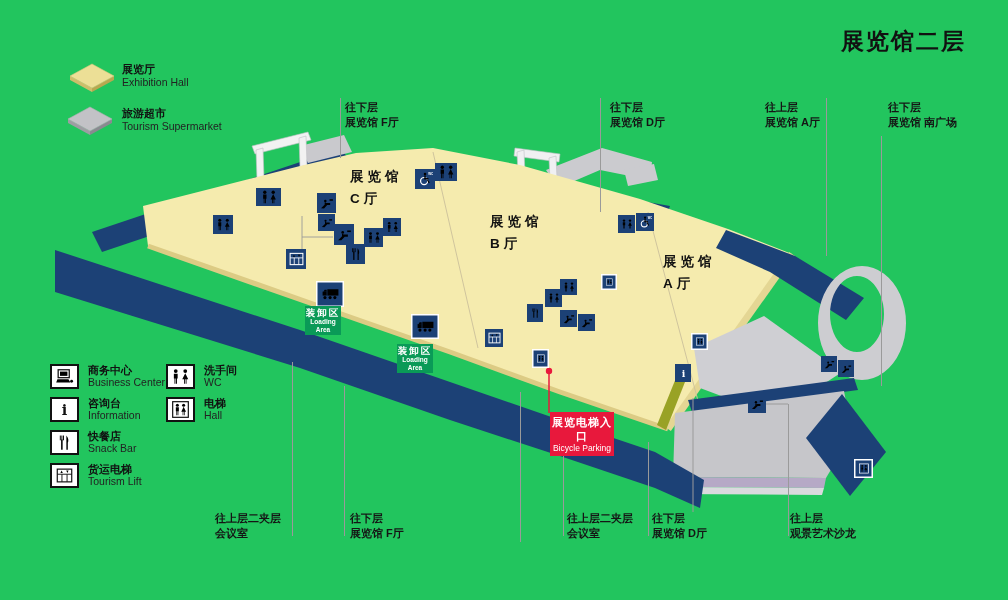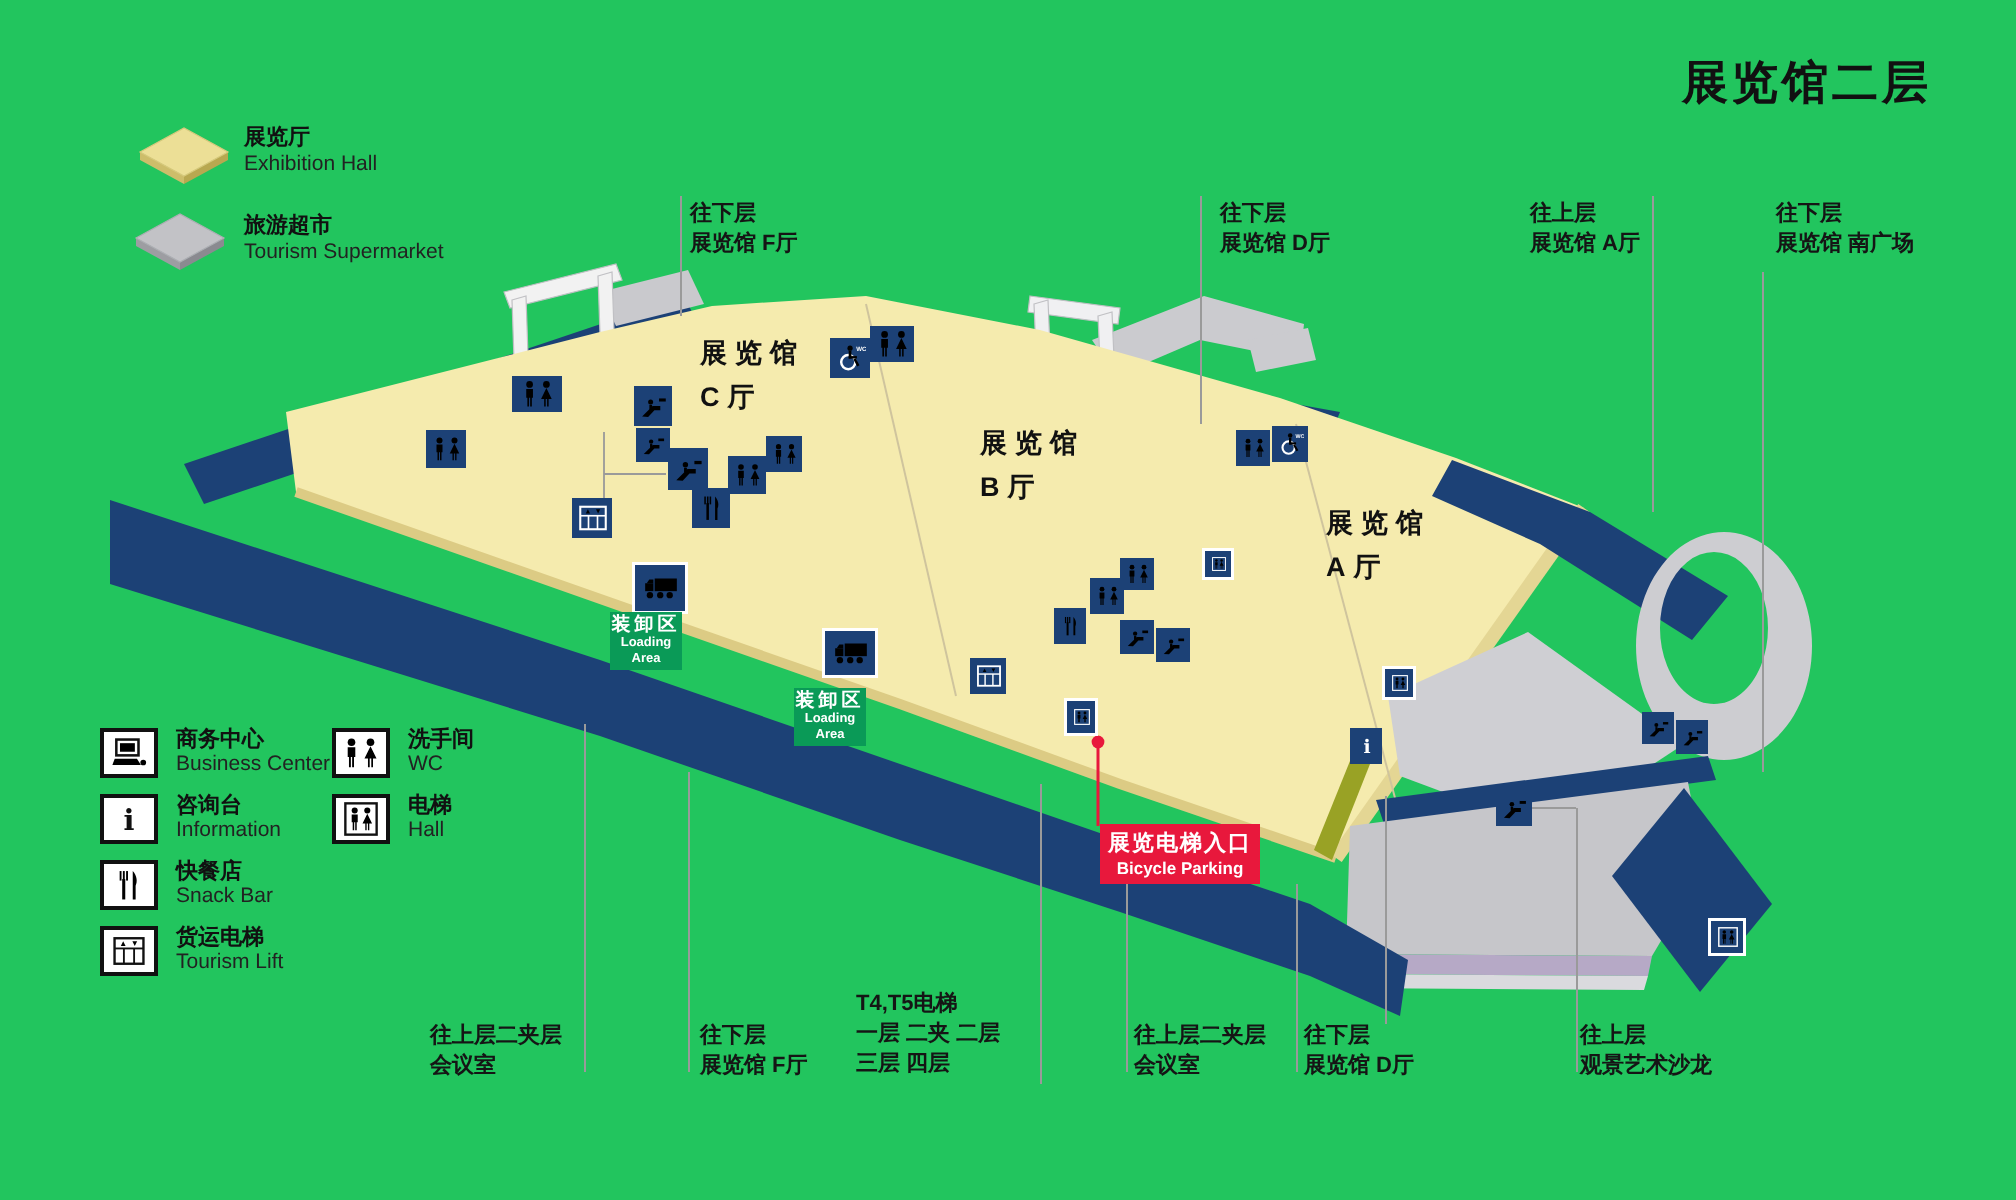--- a/index.html
+++ b/index.html
@@ -10,23 +10,23 @@
   #icon-layer,#label-layer{position:absolute;left:0;top:0;width:1008px;height:600px;pointer-events:none;}
   .micon{position:absolute;background:#1c4176;display:flex;align-items:center;justify-content:center;color:#fff;}
   .micon.bordered{box-shadow:inset 0 0 0 1.5px #fff;}
   .micon svg{display:block;}
   .plabel{position:absolute;font-size:11px;font-weight:bold;line-height:15px;white-space:nowrap;color:#151515;}
   .vline{position:absolute;width:1px;background:#9a9a9a;}
   .hall-label{position:absolute;font-size:13.5px;font-weight:bold;letter-spacing:4px;line-height:22px;white-space:nowrap;color:#111;}
   .loading{position:absolute;width:36px;background:#0a9a57;color:#fff;text-align:center;padding:2px 0 1px;}
   .loading .zh{font-size:9.5px;font-weight:bold;letter-spacing:2px;line-height:10px;}
   .loading .en{font-size:6.5px;font-weight:bold;line-height:8px;}
-  .entrance{position:absolute;width:80px;background:#e8183c;color:#fff;text-align:center;padding:3px 0 2px;}
+  .entrance{position:absolute;width:64px;background:#e8183c;color:#fff;text-align:center;padding:3px 0 2px;}
   .entrance .zh{font-size:11px;font-weight:bold;letter-spacing:1px;line-height:14px;}
-  .entrance .en{font-size:8.5px;font-weight:bold;line-height:11px;}
+  .entrance .en{font-size:8.5px;font-weight:normal;line-height:11px;}
   .lt-item{position:absolute;}
   .lt-zh{font-size:11px;font-weight:bold;line-height:13px;}
   .lt-en{font-size:10.5px;color:#222;line-height:13px;}
   .lb-col{position:absolute;top:364px;}
   .lb-row{display:flex;gap:9px;margin-bottom:9px;align-items:flex-start;height:24px;}
   .lb-box{width:25px;height:21px;border:2px solid #111;background:#fff;display:flex;align-items:center;justify-content:center;color:#111;flex:none;}
   .lb-zh{font-size:11px;font-weight:bold;line-height:12px;white-space:nowrap;}
   .lb-en{font-size:10.5px;color:#222;line-height:13px;white-space:nowrap;}
 </style>
 </head>
@@ -340,25 +340,20 @@
       <div class="plabel" style="left: 215px; top: 511px;">
         <div>往上层二夹层</div>
         <div>会议室</div>
       </div>
       <div class="vline" style="left: 292px; top: 362px; height: 174px;"></div>
       <div class="plabel" style="left: 350px; top: 511px;">
         <div>往下层</div>
         <div>展览馆 F厅</div>
       </div>
       <div class="vline" style="left: 344px; top: 386px; height: 150px;"></div>
-      <div class="plabel" style="left: 428px; top: 495px;">
-        <div>T4,T5电梯</div>
-        <div>一层  二夹  二层</div>
-        <div>三层  四层</div>
-      </div>
       <div class="vline" style="left: 520px; top: 392px; height: 150px;"></div>
       <div class="plabel" style="left: 567px; top: 511px;">
         <div>往上层二夹层</div>
         <div>会议室</div>
       </div>
       <div class="vline" style="left: 563px; top: 432px; height: 104px;"></div>
       <div class="plabel" style="left: 652px; top: 511px;">
         <div>往下层</div>
         <div>展览馆 D厅</div>
       </div>

